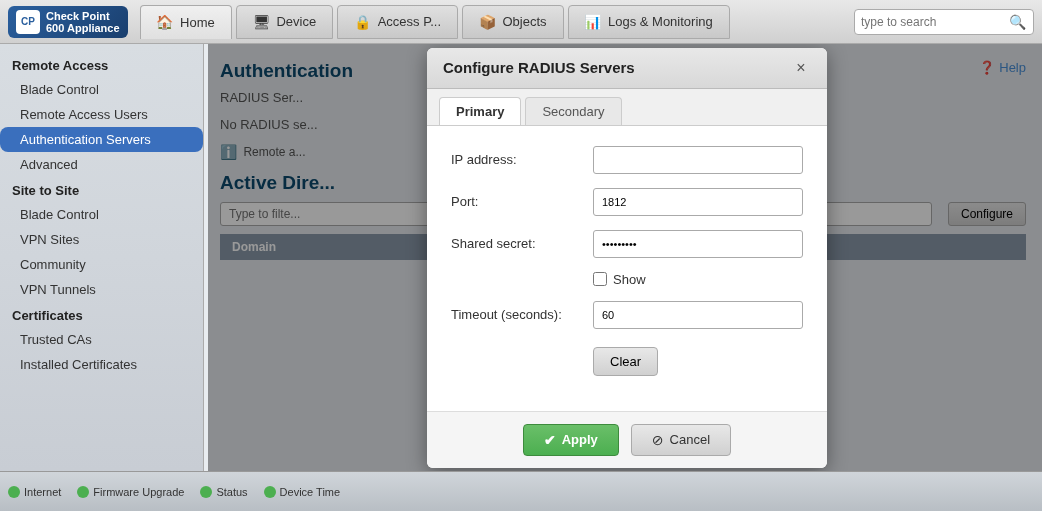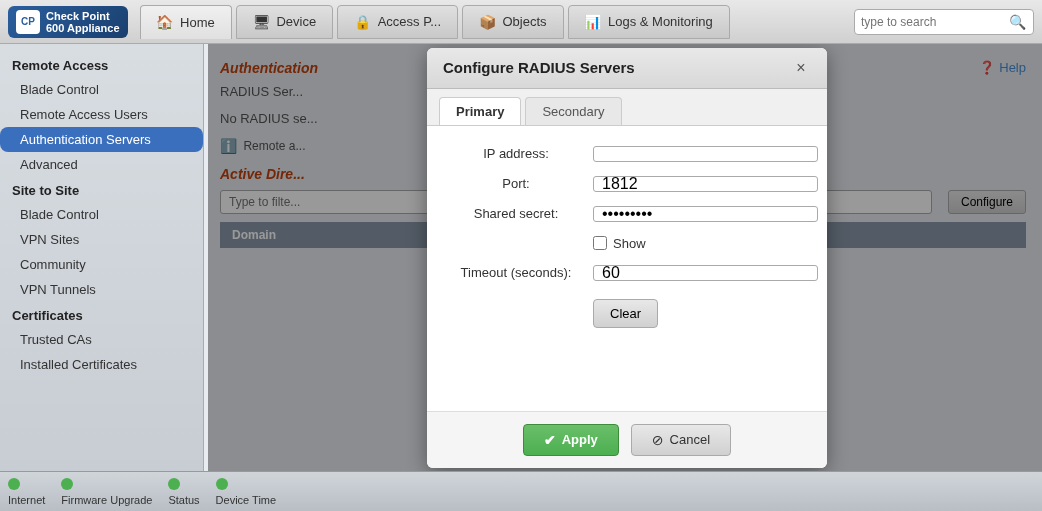--- a/index.html
+++ b/index.html
@@ -125,25 +125,24 @@
 
     
     .content-area {
       flex: 1;
       background: #e8ecf0;
       padding: 16px;
       overflow: hidden;
       position: relative;
     }
     .content-title {
-      font-size: 14px;
-      font-weight: bold;
-      color: #c2410c;
+      font-size: 19px;
+      font-weight: bold;
+      color: #0c4a6e;
       margin-bottom: 8px;
-      font-style: italic;
     }
     .content-subtitle {
       font-size: 13px;
       color: #555;
       margin-bottom: 12px;
     }
     .info-box {
       display: flex;
       align-items: center;
       gap: 6px;
@@ -206,21 +205,20 @@
       align-items: center;
       padding: 0 8px;
       gap: 16px;
       font-size: 11px;
       color: #333;
     }
     .status-item {
       display: flex;
       align-items: flex-start;
       gap: 4px;
-      flex-direction: column;
     }
     .status-dot {
       width: 12px;
       height: 12px;
       border-radius: 50%;
     }
     .status-dot.green { background: #4caf50; }
 
     
     .modal-overlay {
@@ -298,30 +296,30 @@
     .form-row {
       display: flex;
       align-items: center;
       margin-bottom: 14px;
       gap: 12px;
     }
     .form-label {
       font-size: 13px;
       color: #333;
       width: 130px;
-      text-align: center;
+      text-align: left;
       flex-shrink: 0;
     }
     .form-input {
       flex: 1;
       border: 1px solid #aaa;
       border-radius: 3px;
       padding: 5px 8px;
-      font-size: 16px;
-      height: 16px;
+      font-size: 11px;
+      height: 28px;
     }
     .show-row {
       display: flex;
       align-items: center;
       margin-bottom: 14px;
       margin-left: 142px;
       gap: 6px;
     }
     .show-checkbox {
       width: 14px;

